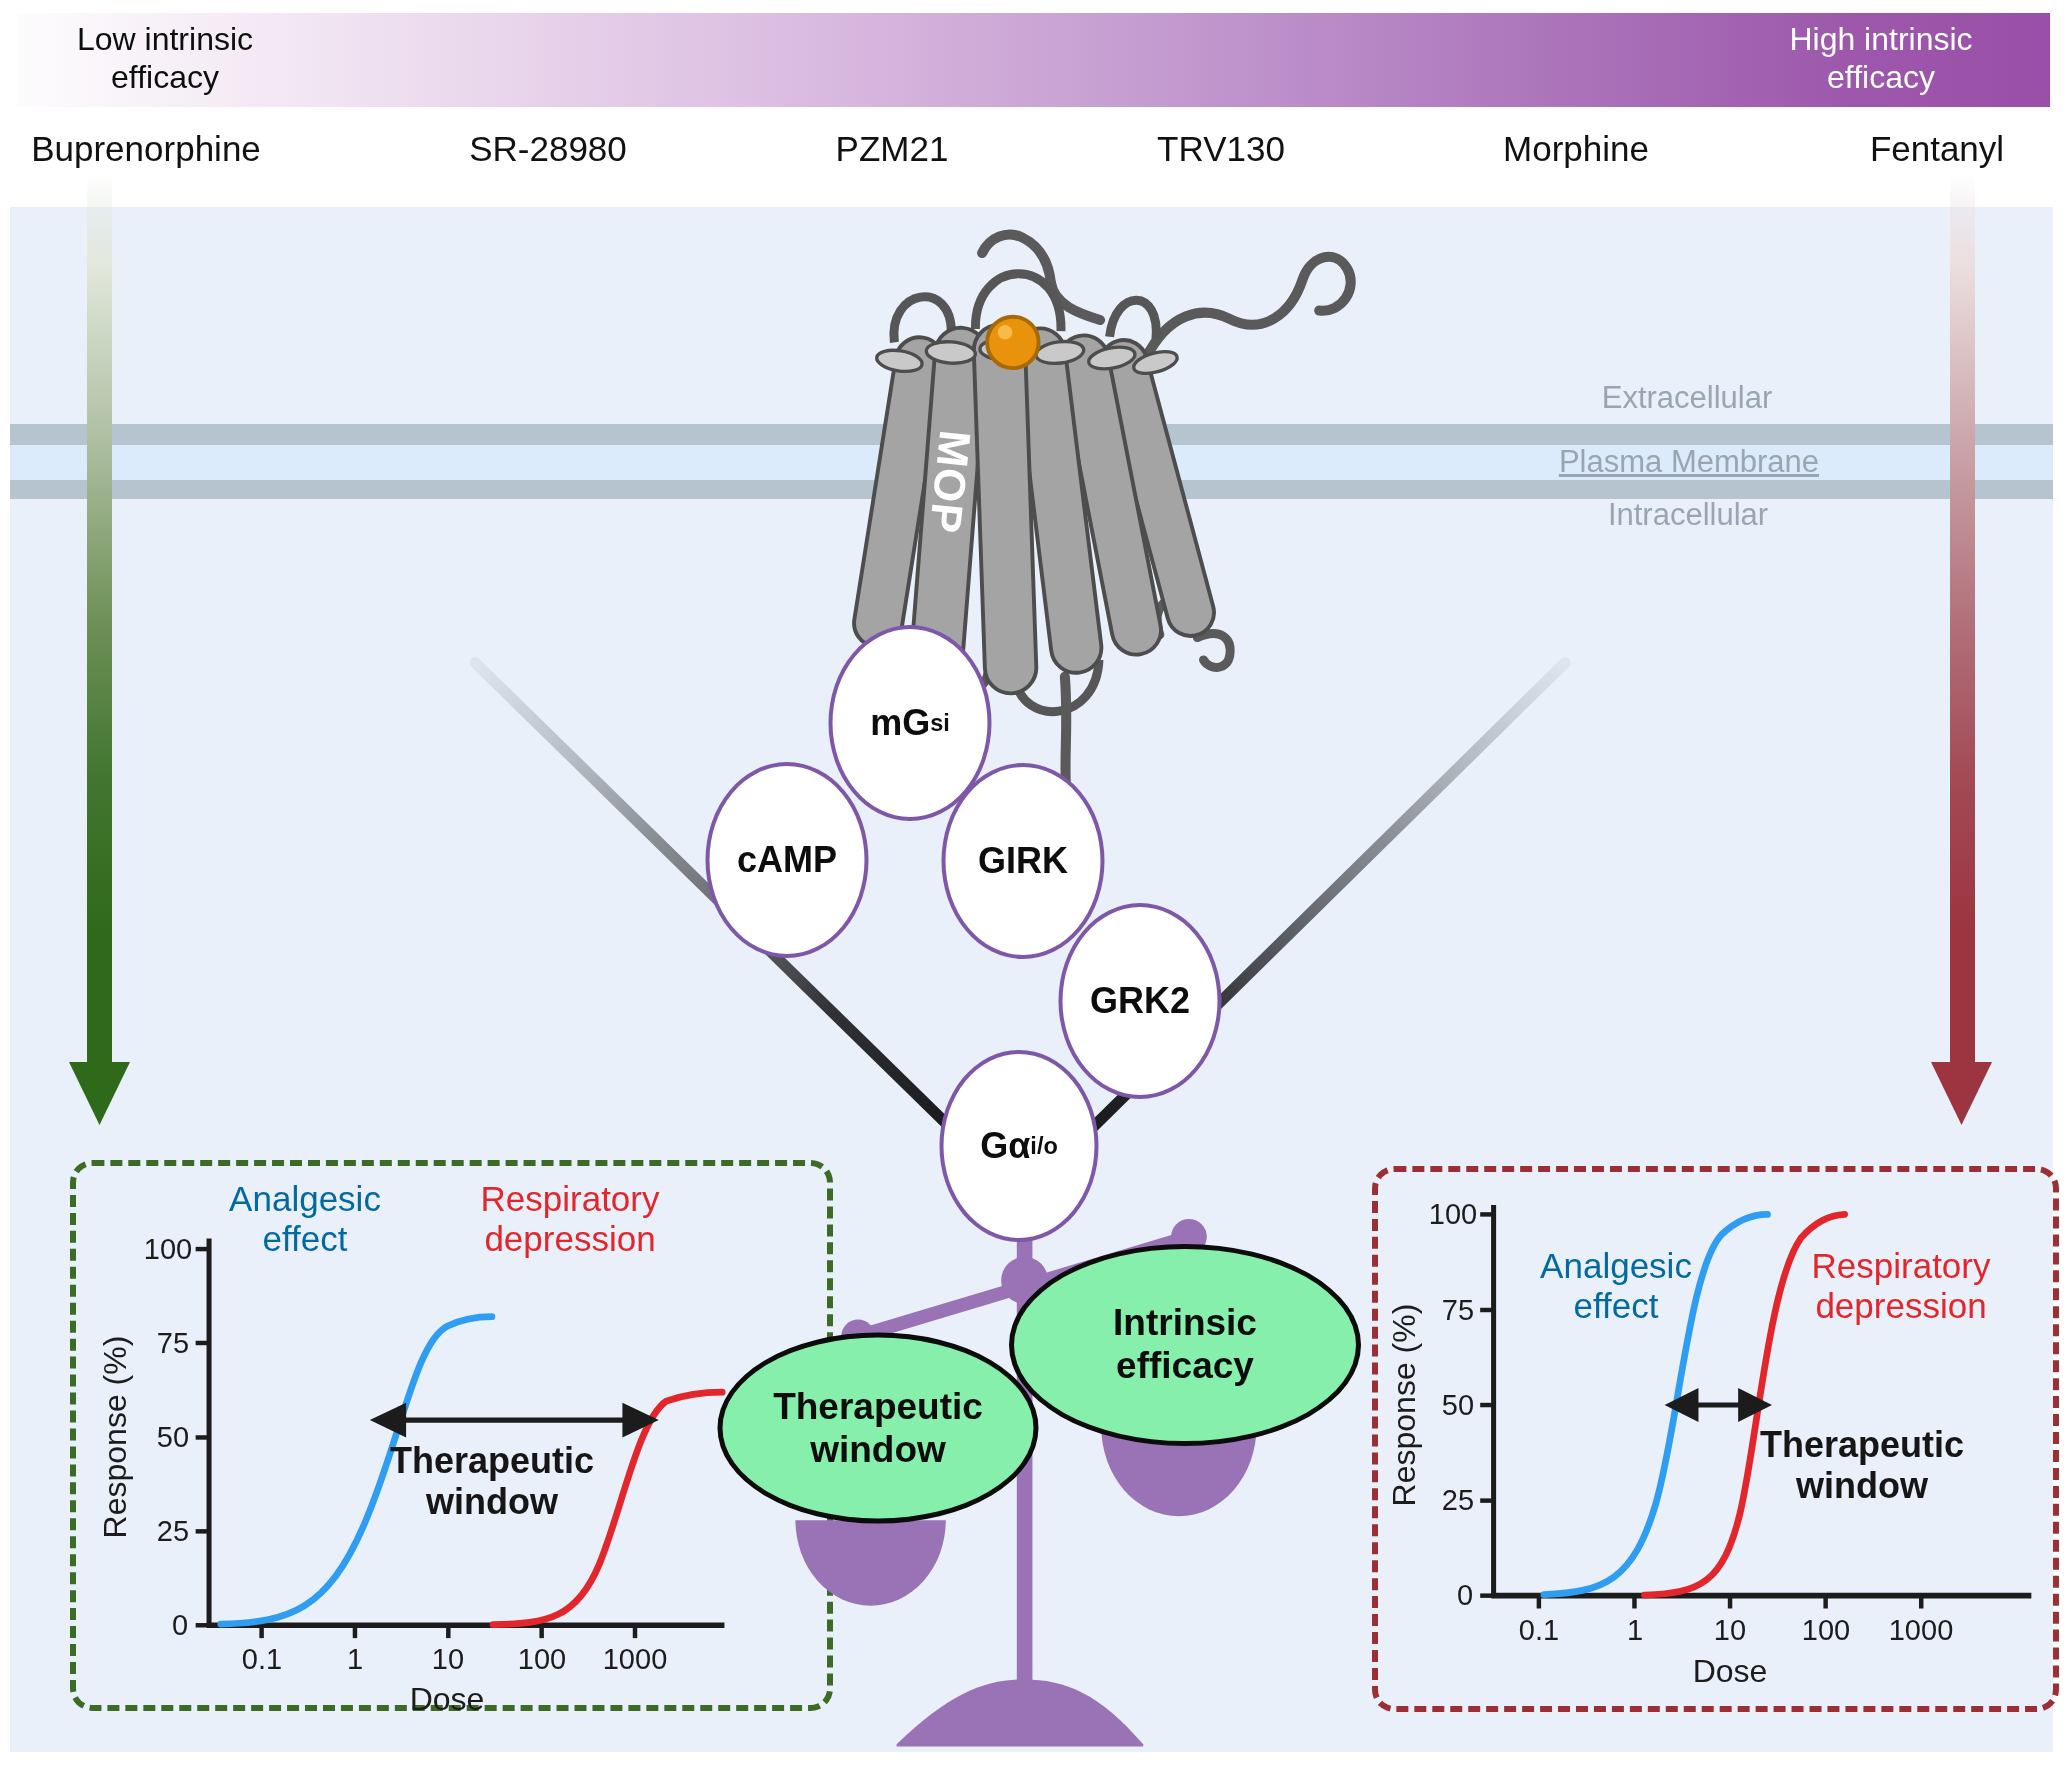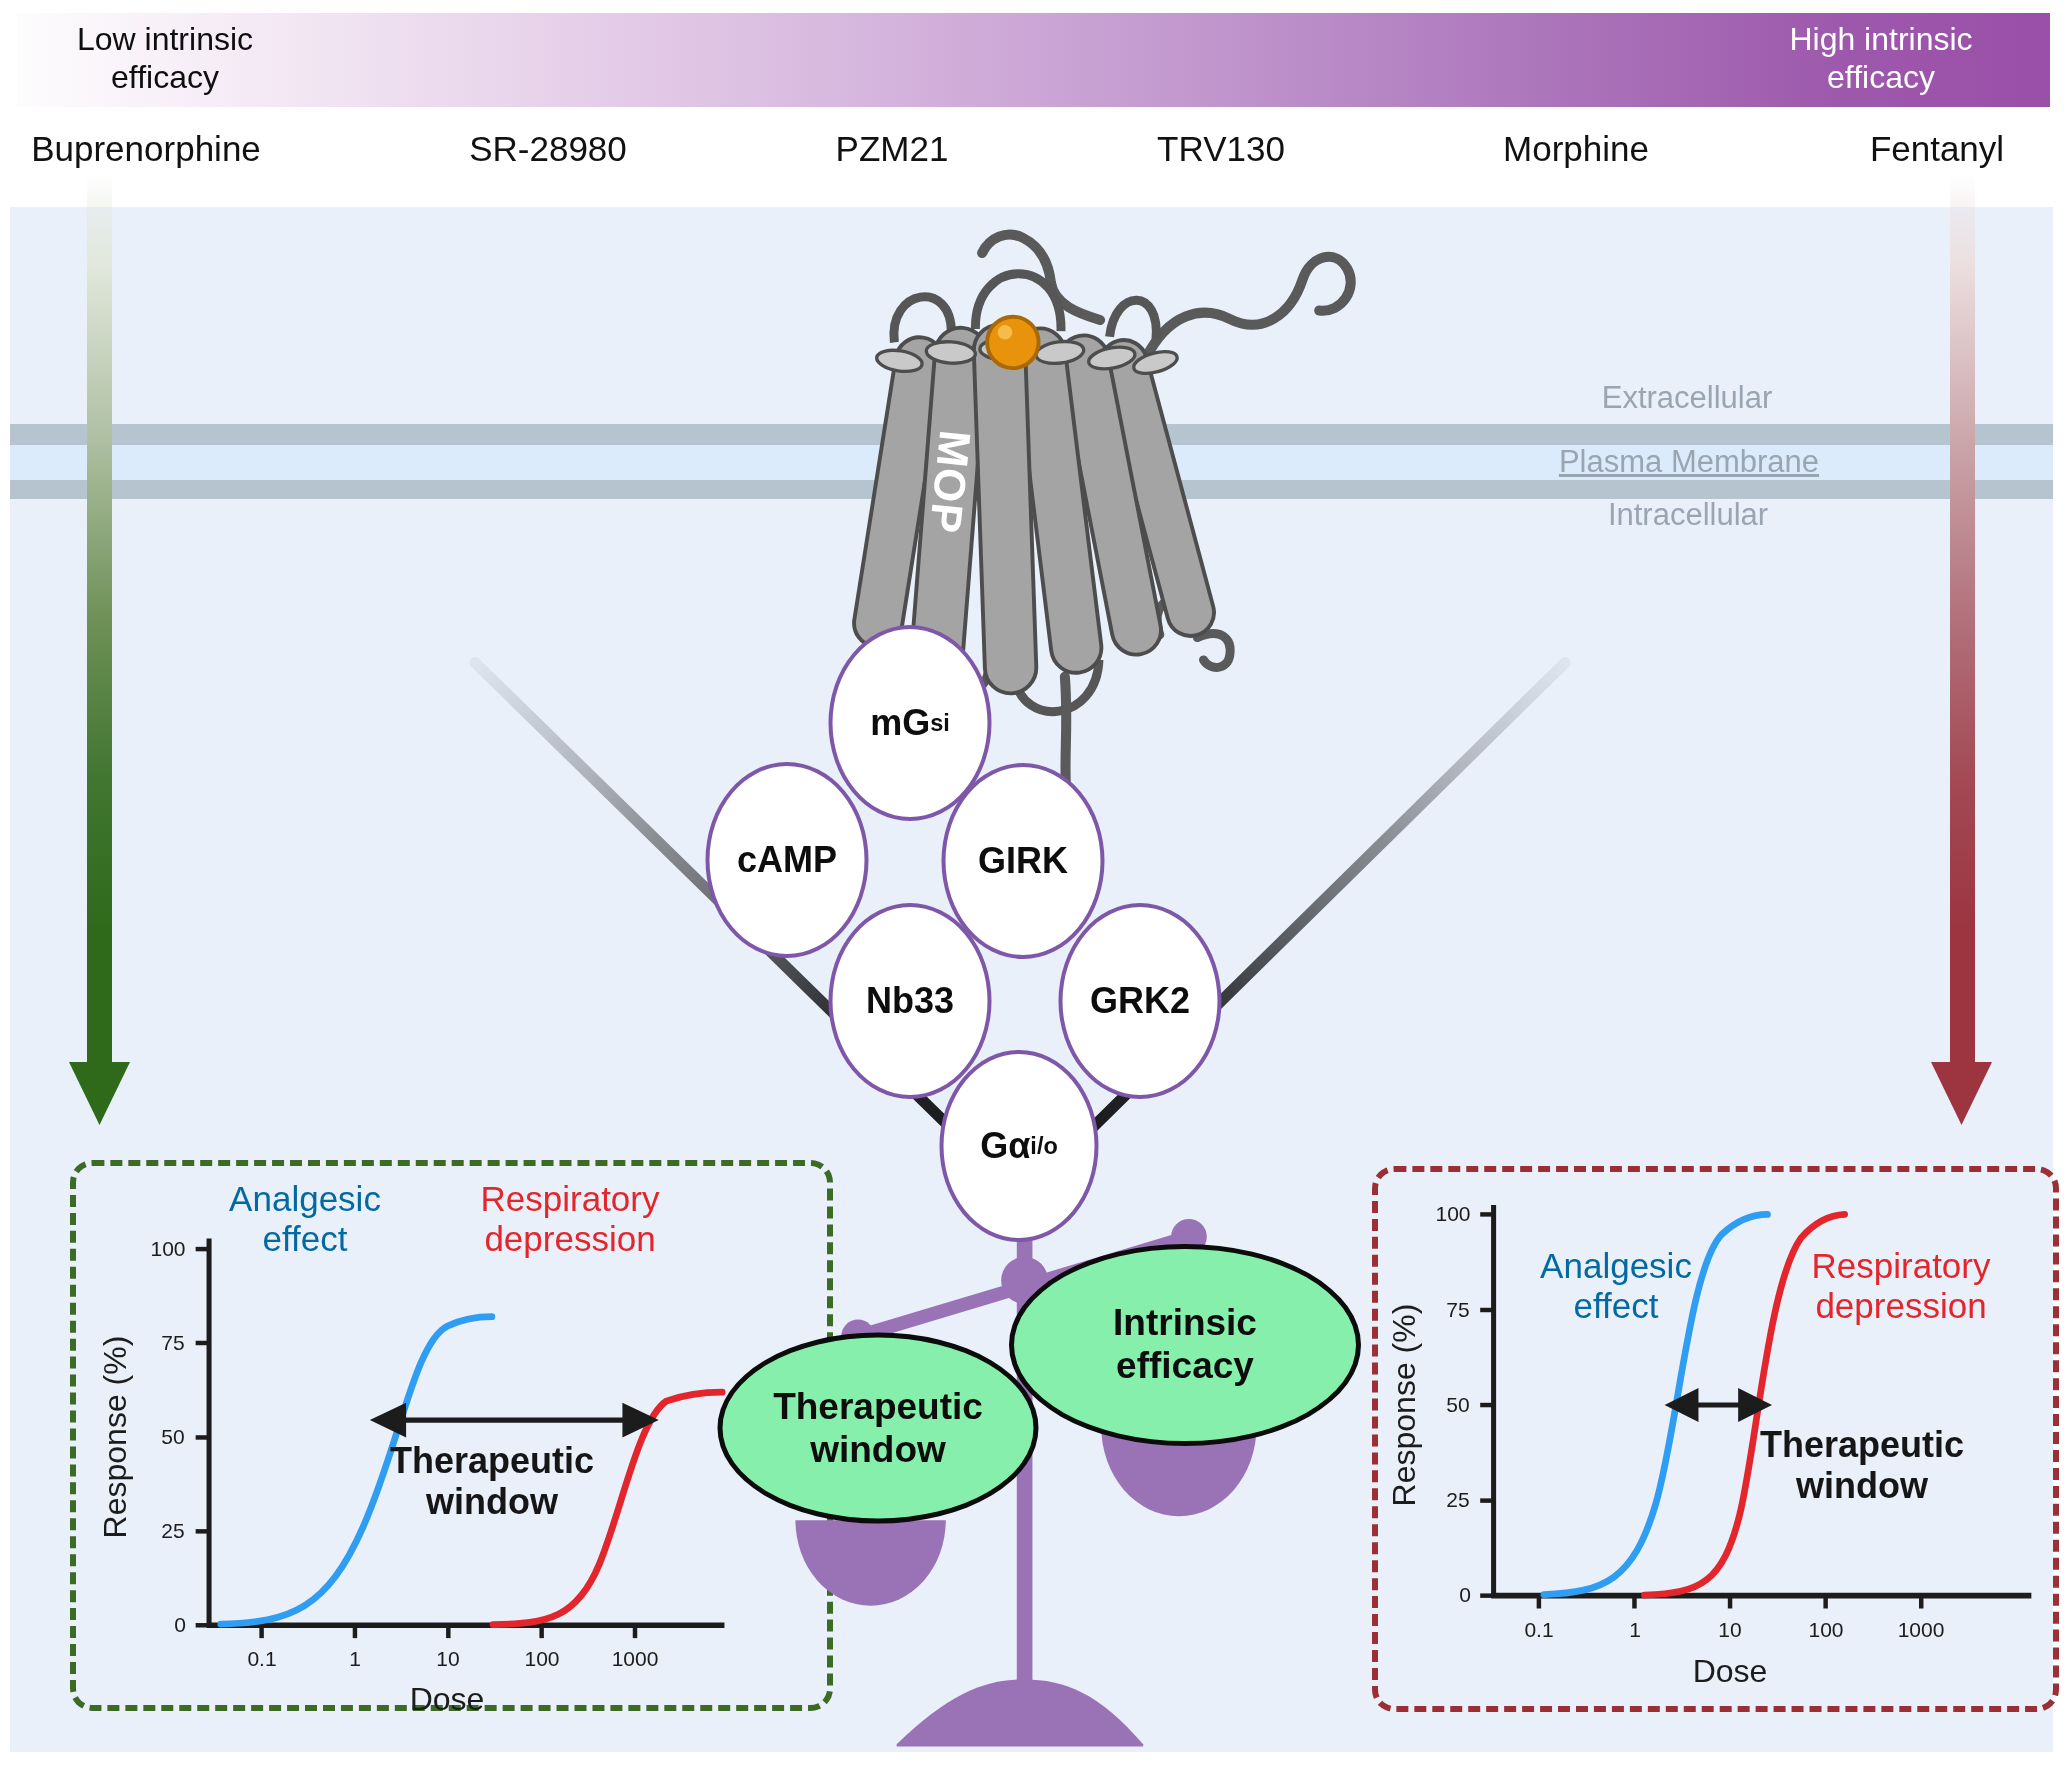--- a/index.html
+++ b/index.html
@@ -20,21 +20,21 @@
   .bubble{background:#86efac;border:5.6px solid #0c0c0c;border-radius:50%;
           display:flex;align-items:center;justify-content:center;
           font-weight:bold;font-size:37px;line-height:1.15;color:#0d0d0d;text-align:center;}
   .dashbox{border-radius:22.4px;background:transparent;}
   .greenbox{border:6.1px dashed #3c6b26;}
   .redbox{border:6.1px dashed #9c2f35;}
   .curvelabel{font-size:35px;line-height:1.15;white-space:nowrap;}
   .bluelabel{color:#0369a1;}
   .redlabel{color:#e2262b;}
   .windowlabel{font-size:36px;line-height:1.15;font-weight:bold;color:#161616;}
-  .ticklabel{font-size:21px;color:#1c1c1c;white-space:nowrap;}
+  .ticklabel{font-size:29px;color:#1c1c1c;white-space:nowrap;}
   .axislabel{font-size:32px;color:#1c1c1c;white-space:nowrap;}
   .rot90{transform:translate(-50%,-50%) rotate(-90deg);}
   .arrowshaft-left{width:24.6px;background:linear-gradient(180deg,rgba(250,252,248,0.0) 0%,#e2e8dc 10%,#aebfa2 30%,#6f9158 50%,#417630 68%,#2f6a1b 85%,#2f6a1b 100%);}
   .arrowshaft-right{width:24.6px;background:linear-gradient(180deg,rgba(253,251,251,0.0) 0%,#ecdfe0 10%,#cba6aa 30%,#b2717b 50%,#a34a55 68%,#9c3540 85%,#9c3540 100%);}
   .arrowhead{width:61px;height:63px;}
   .ah-green{background:#2f6a1b;clip-path:polygon(0 0,100% 0,50% 100%);}
   .ah-red{background:#9c3540;clip-path:polygon(0 0,100% 0,50% 100%);}
   svg{position:absolute;left:0;top:0;pointer-events:none;}
 </style>
 </head>
@@ -180,21 +180,20 @@
       </g>
     </g>
   </svg>
 
   <div class="abs ctr circle" style="left:910px;top:723px;width:155px;height:188px;">
     <span>mG</span>
       <sub>si</sub>
     </div>
   <div class="abs ctr circle" style="left:787px;top:860px;width:155px;height:188px;">cAMP</div>
   <div class="abs ctr circle" style="left:1023px;top:861px;width:155px;height:188px;">GIRK</div>
-  <div class="abs ctr circle" style="left:910px;top:1001px;width:155px;height:188px;">Nb33</div>
   <div class="abs ctr circle" style="left:1140px;top:1001px;width:155px;height:188px;">GRK2</div>
   <div class="abs ctr circle" style="left:1019px;top:1146px;width:151px;height:184px;">
     <span>Gα</span>
       <sub>i/o</sub>
     </div>
 
   <div class="abs" style="left:950px;top:482px;transform:translate(-50%,-50%) rotate(96deg);
               font-size:44px;font-weight:bold;color:#ffffff;letter-spacing:1.1px;">MOP</div>
 
   <div class="abs ctr bubble" style="left:878px;top:1428px;width:311px;height:181px;">

